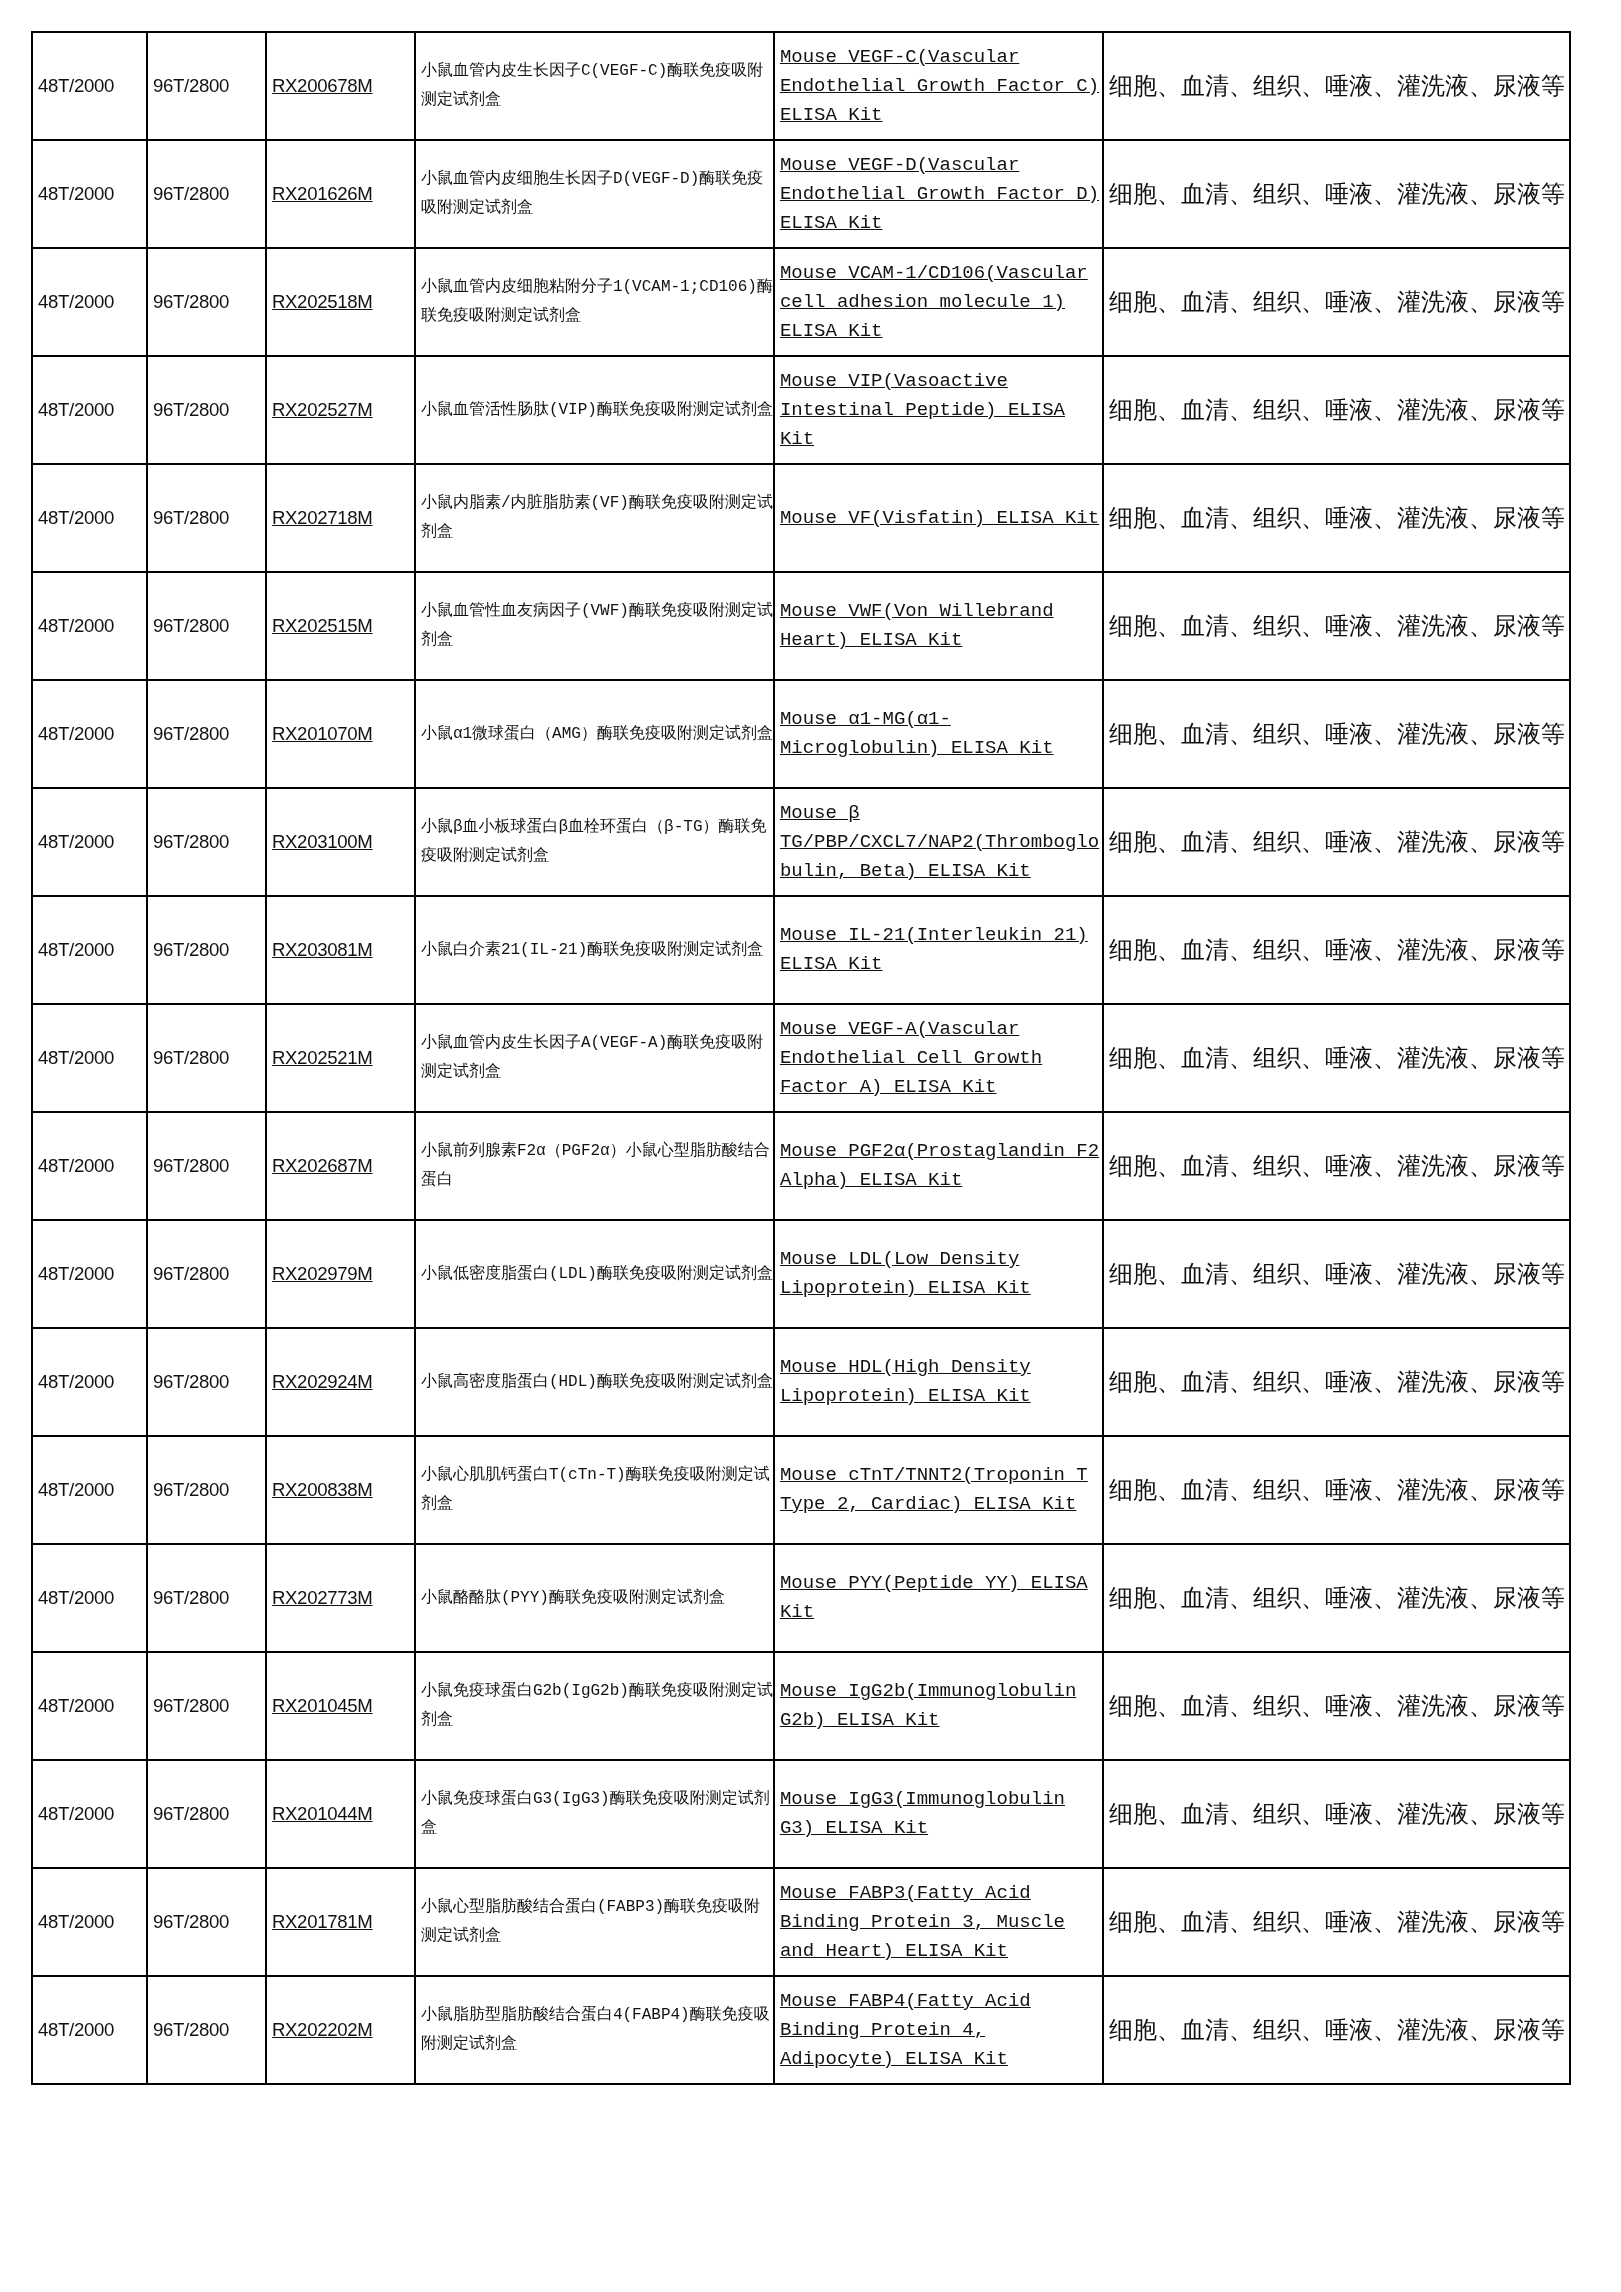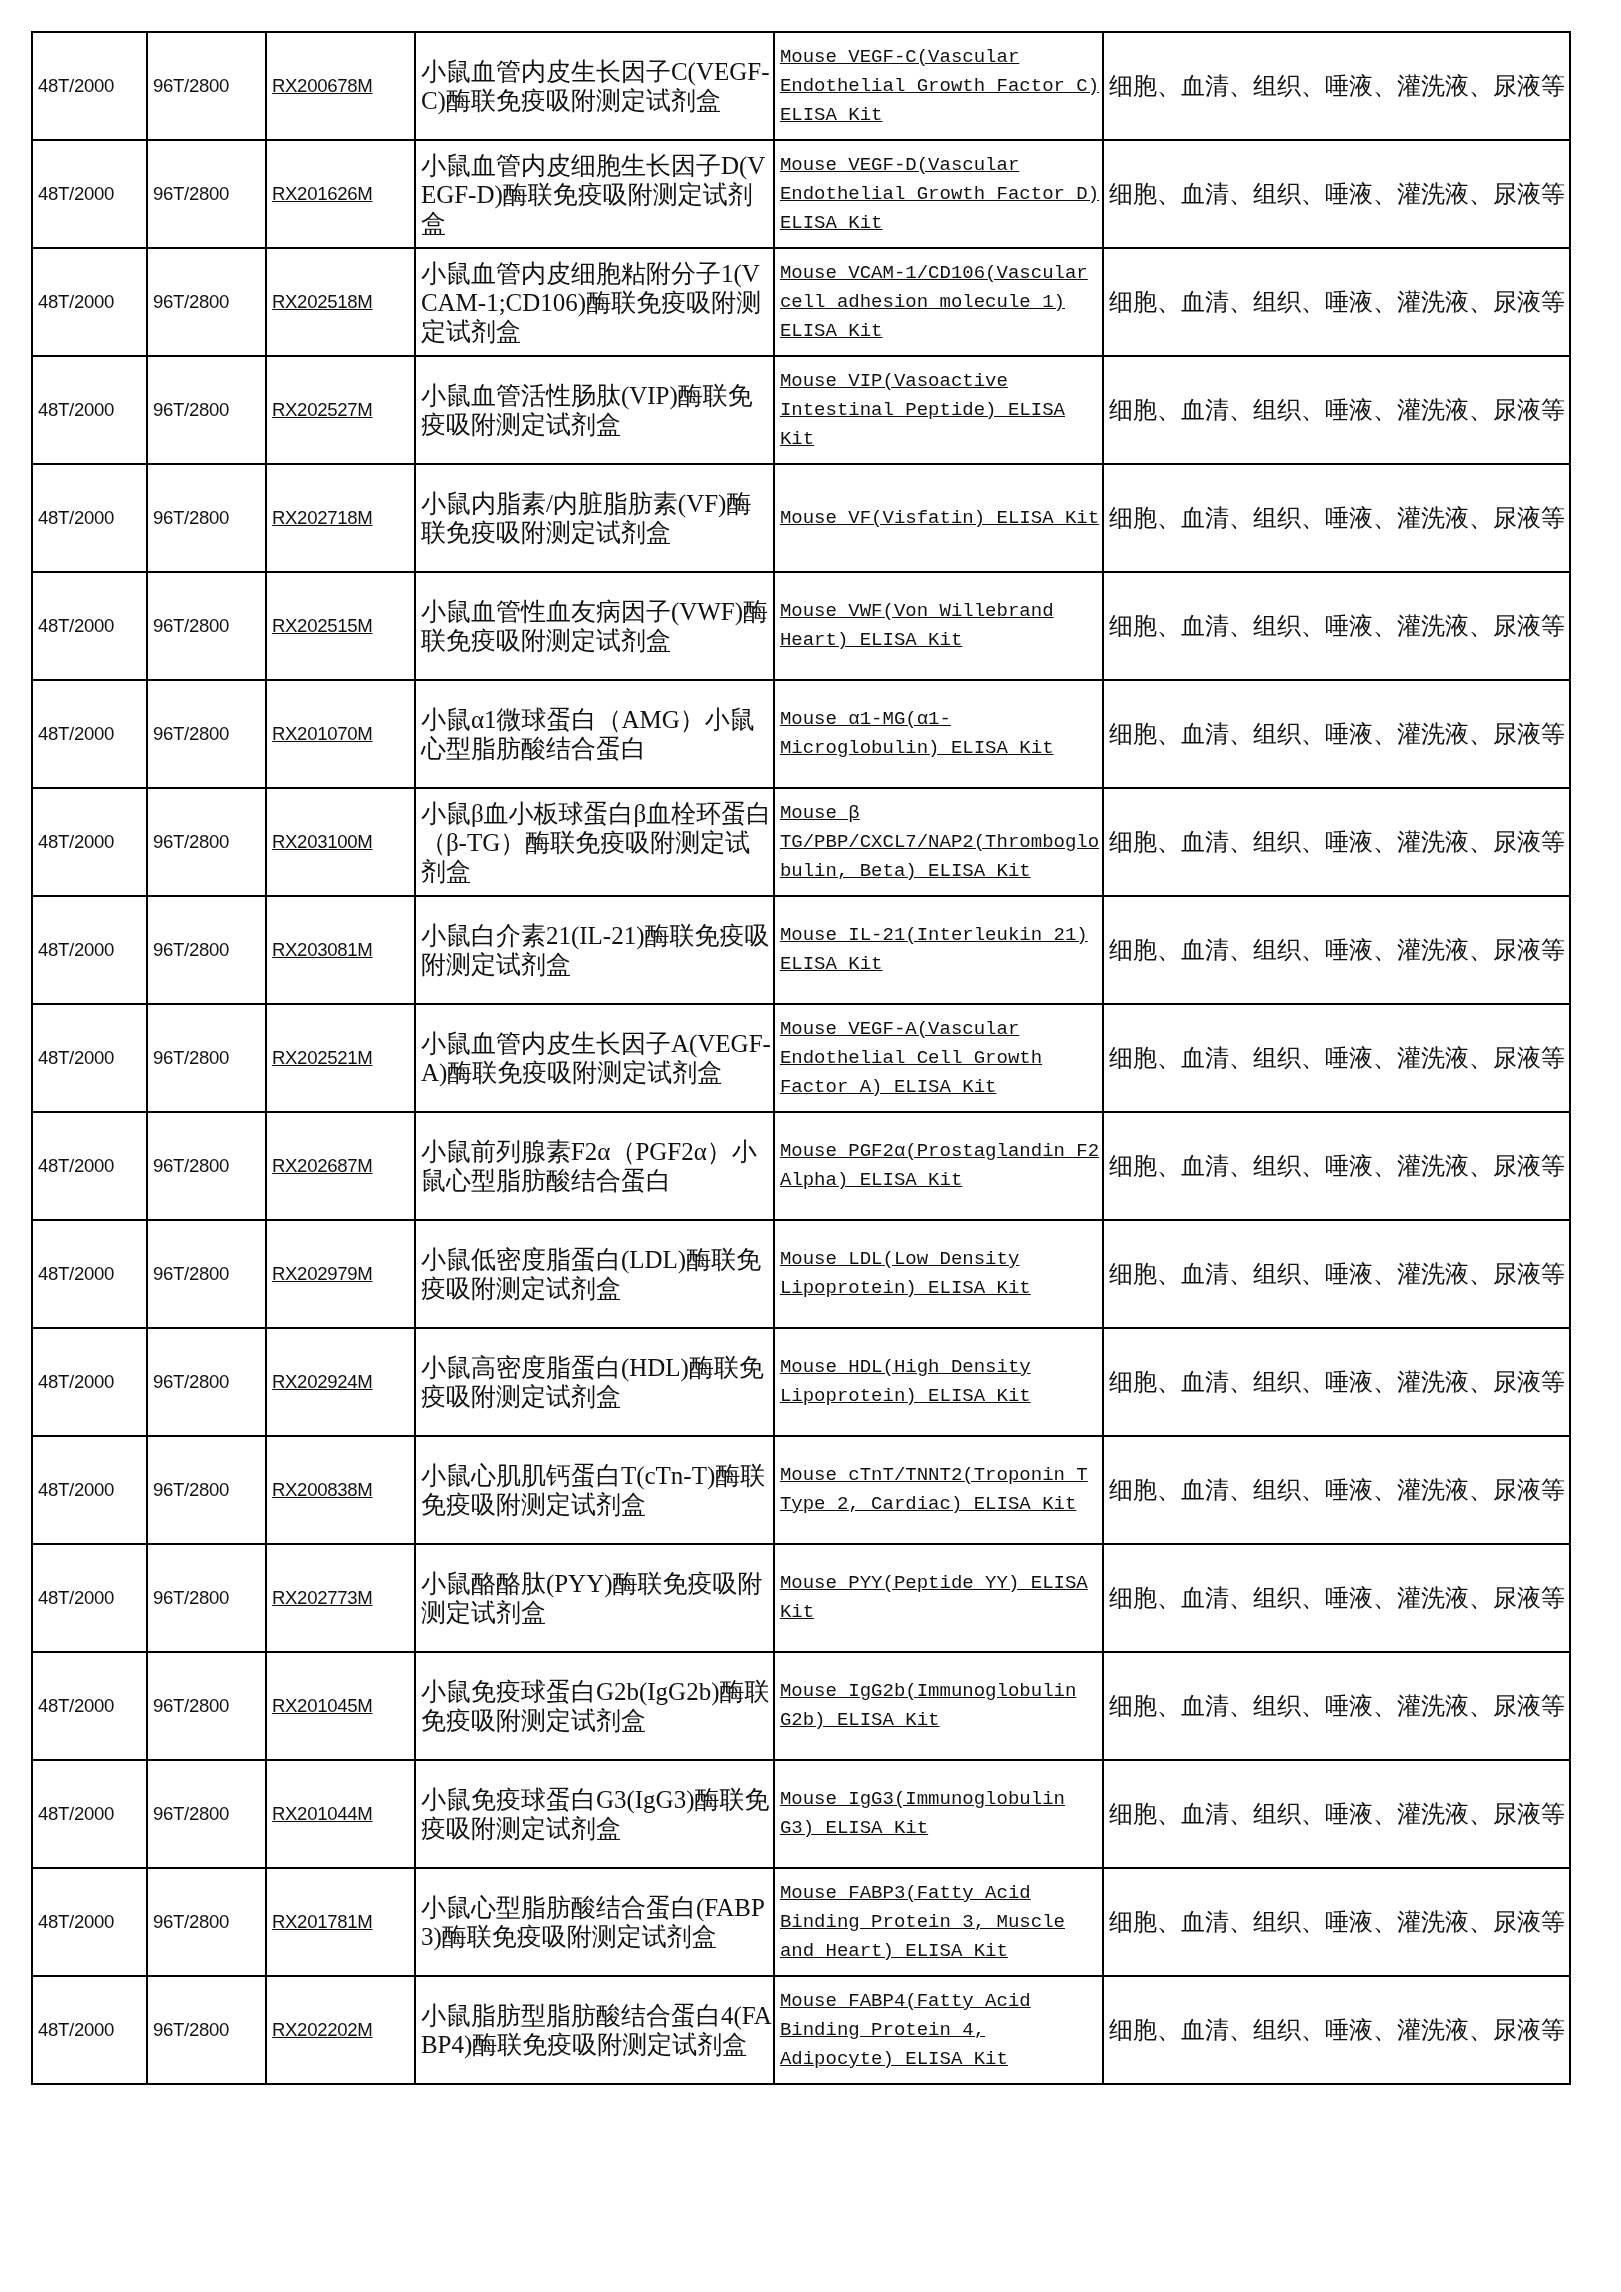--- a/index.html
+++ b/index.html
@@ -13,21 +13,21 @@
   table.kits td {
     border: 2.9px solid #000;
     height: 106px;
     padding: 0 0 0 4.9px;
     vertical-align: middle;
     color: #111;
     overflow: hidden;
   }
   td.c-size { font-family: "Liberation Sans", "DejaVu Sans", sans-serif; font-size: 18.6px; letter-spacing: -0.3px; margin-left: 16px; }
   td.c-code { font-family: "Liberation Sans", "DejaVu Sans", sans-serif; font-size: 18.6px; letter-spacing: -0.3px; text-decoration: underline; }
-  td.c-cn { font-family: Liberation Serif, serif; font-size: 25px; line-height: 29px; padding-right: 2px; word-break: break-all; }
+  td.c-cn { font-family: Liberation Mono, monospace; font-size: 16px; line-height: 29px; padding-right: 2px; word-break: break-all; }
   td.c-en { font-family: "Liberation Mono", "DejaVu Sans Mono", monospace; font-size: 19px; line-height: 29px; padding-right: 2px; word-break: break-word; text-decoration: underline; }
   td.c-sample { font-family: Liberation Serif, serif; font-size: 24px; white-space: nowrap; }
 </style>
 </head>
 <body>
 
 <div class="page">
   <table class="kits">
     <colgroup>
       <col style="width:115px">
@@ -89,21 +89,21 @@
     <td class="c-code">RX202515M</td>
     <td class="c-cn">小鼠血管性血友病因子(VWF)酶联免疫吸附测定试剂盒</td>
     <td class="c-en">Mouse VWF(Von Willebrand Heart) ELISA Kit</td>
     <td class="c-sample">细胞、血清、组织、唾液、灌洗液、尿液等</td>
   </tr>
 
   <tr>
     <td class="c-size">48T/2000</td>
     <td class="c-size">96T/2800</td>
     <td class="c-code">RX201070M</td>
-    <td class="c-cn">小鼠α1微球蛋白（AMG）小鼠心型脂肪酸结合蛋白</td>
+    <td class="c-cn">小鼠α1微球蛋白（AMG）酶联免疫吸附测定试剂盒</td>
     <td class="c-en">Mouse α1-MG(α1-Microglobulin) ELISA Kit</td>
     <td class="c-sample">细胞、血清、组织、唾液、灌洗液、尿液等</td>
   </tr>
 
   <tr>
     <td class="c-size">48T/2000</td>
     <td class="c-size">96T/2800</td>
     <td class="c-code">RX203100M</td>
     <td class="c-cn">小鼠β血小板球蛋白β血栓环蛋白（β-TG）酶联免疫吸附测定试剂盒</td>
     <td class="c-en">Mouse β TG/PBP/CXCL7/NAP2(Thromboglobulin, Beta) ELISA Kit</td>

